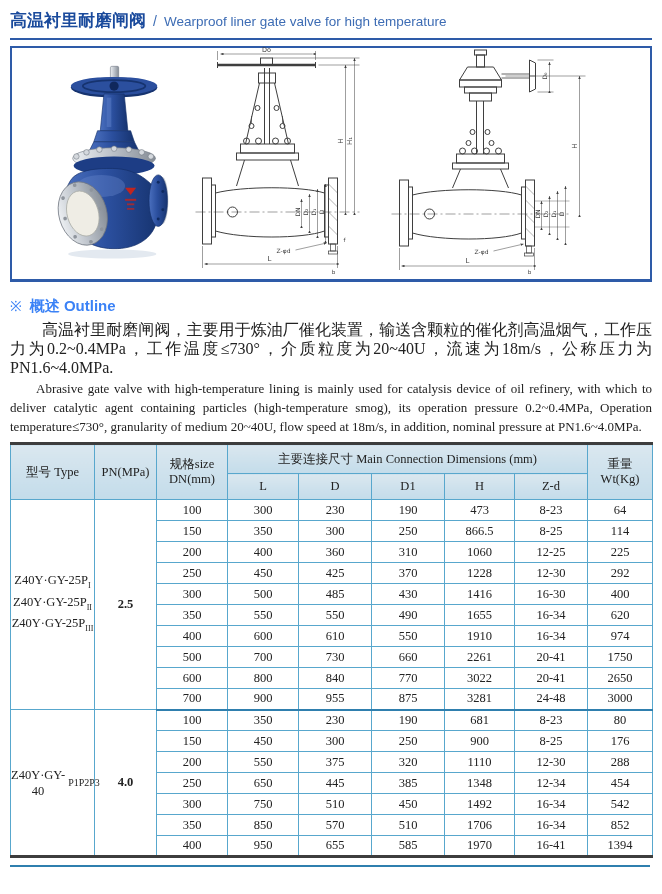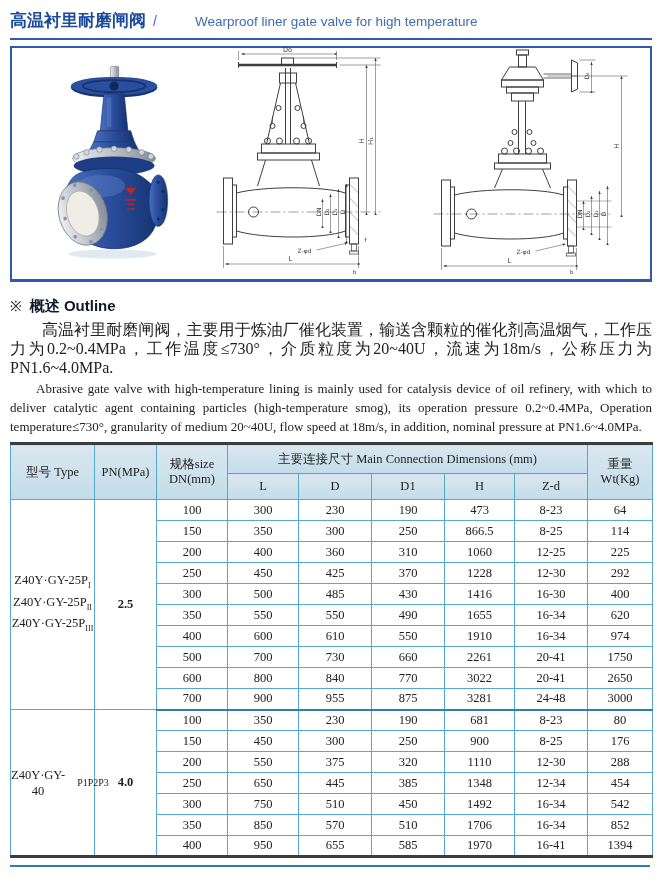--- a/index.html
+++ b/index.html
@@ -17,33 +17,33 @@
   body{
     width:662px;height:894px;overflow:hidden;background:#ffffff;
     font-family:"Liberation Serif",serif;color:var(--ink);
   }
   .page{padding:0 10px;}
 
   
   .title-row{margin-top:10px;line-height:22px;white-space:nowrap;}
   .title-cn{font-family:"Liberation Sans",sans-serif;font-weight:bold;font-size:17px;color:var(--title-blue);text-align:center;}
   .title-sep{font-family:"Liberation Sans",sans-serif;font-size:14px;color:#3d6cb4;padding:0 3px;}
-  .title-en{font-family:"Liberation Sans",sans-serif;font-size:13.5px;color:#3d6cb4;margin-left:31px;}
+  .title-en{font-family:"Liberation Sans",sans-serif;font-size:13.5px;color:#3d6cb4;}
   .title-rule{height:2px;background:var(--rule-blue);margin-top:5px;}
 
   
   .gallery{
     margin-top:6px;height:236px;border:2px solid var(--rule-blue);border-bottom-width:3px;
-    background:#fff;display:flex;align-items:center;justify-content:space-between;
+    background:#fff;display:flex;align-items:center;
     padding:2px 10px 6px 34px;
   }
   .gallery svg{display:block;}
 
   
-  .section-head{margin-top:14px;font-family:"Liberation Sans",sans-serif;font-weight:bold;font-size:15px;color:#0f172a;}
+  .section-head{margin-top:14px;font-family:"Liberation Sans",sans-serif;font-weight:bold;font-size:15px;color:#3b82f6;}
   .section-head .mark{font-weight:normal;font-size:14px;padding-right:8px;}
   .para-cn{margin:4px 0 0;font-size:16px;line-height:19px;text-indent:2em;text-align:justify;}
   .para-en{margin:2px 0 0;font-size:13px;line-height:19px;text-indent:2em;text-align:justify;}
 
   
   .dims-table{
     margin-top:6px;width:642px;border-collapse:collapse;table-layout:fixed;
     border-top:3px solid var(--tbl-frame);border-bottom:3px solid var(--tbl-frame);
   }
   .dims-table th,.dims-table td{
@@ -52,21 +52,21 @@
   .dims-table thead th{
     background:linear-gradient(var(--head-bg1),var(--head-bg2));
     font-weight:normal;font-size:12.5px;line-height:15px;
   }
   .dims-table thead tr:first-child th{height:30px;}
   .dims-table thead tr:last-child th{height:26px;}
   .dims-table tbody td{height:21px;font-size:12.5px;background:#fff;}
   td.type-cell{background:var(--label-bg);font-size:11px;line-height:16px;text-align:center;}
   td.type-cell sub{font-size:8px;}
   td.pn-cell{background:var(--label-bg);font-weight:bold;font-size:13px;}
-  .type-flex{display:flex;align-items:center;justify-content:flex-start;gap:12px;}
+  .type-flex{display:flex;align-items:center;justify-content:flex-start;gap:3px;}
   .type-flex .stack{display:flex;flex-direction:row;font-size:10px;line-height:7px;text-align:left;}
   tr.group-last td{border-bottom:2px solid #2f7fae;}
 
   .footer-rule{margin-top:7px;height:2px;background:#2f7fae;width:640px;}
 </style>
 </head>
 <body>
 
 <div class="page">
 

